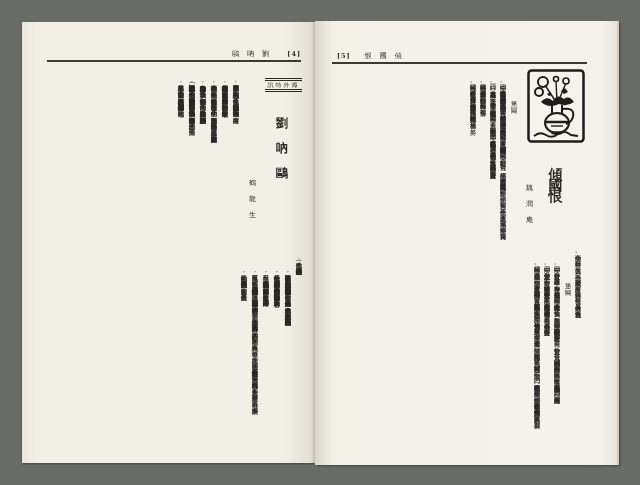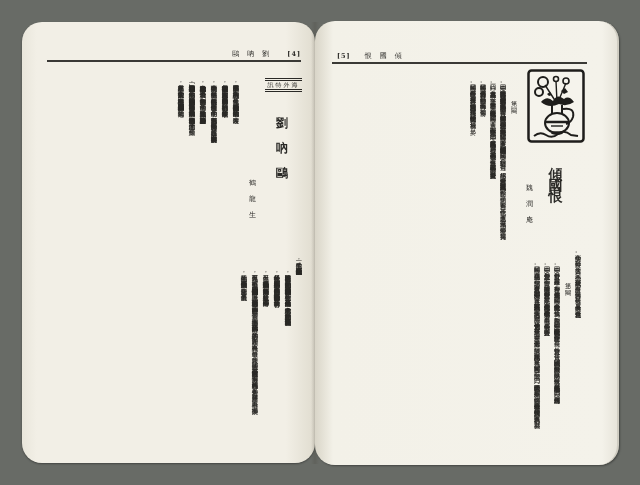--- a/index.html
+++ b/index.html
@@ -3,21 +3,21 @@
 <meta charset="utf-8">
 <style>
   * { box-sizing: border-box; }
   html, body { margin: 0; padding: 0; }
   body {
     width: 640px; height: 485px; position: relative; overflow: hidden;
     background: #686b66;
     font-family: "DejaVu Serif", serif;
     color: #2a2926;
   }
-  .page { position: absolute; border-radius: 20px; }
+  .page { position: absolute; }
   #left-page {
     left: 22px; top: 22px; width: 293px; height: 441px;
     background: linear-gradient(to right, #e9e6db 0%, #f2efe6 5%, #f2efe6 90%, #e0dccf 100%);
     box-shadow: 0 1px 2px rgba(0,0,0,.35);
   }
   #right-page {
     left: 315px; top: 21px; width: 304px; height: 444px;
     background: linear-gradient(to right, #d9d5c8 0%, #f3f1e8 6%, #f4f2ea 95%, #e7e4da 100%);
     border-right: 2px solid #cfccc1;
     box-shadow: 1px 1px 2px rgba(0,0,0,.35);

